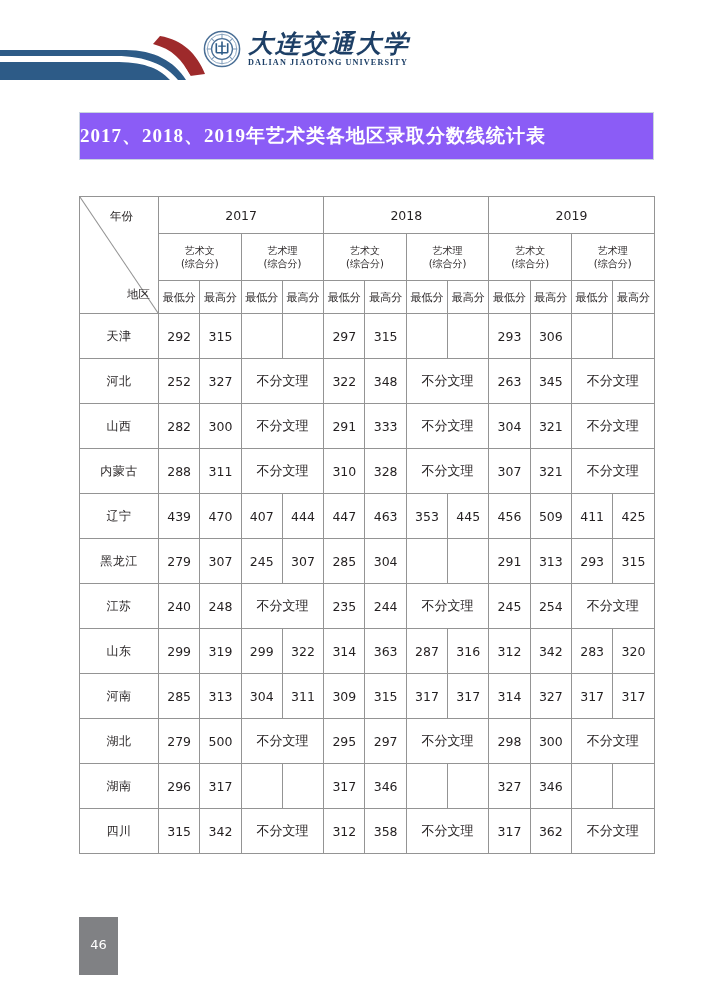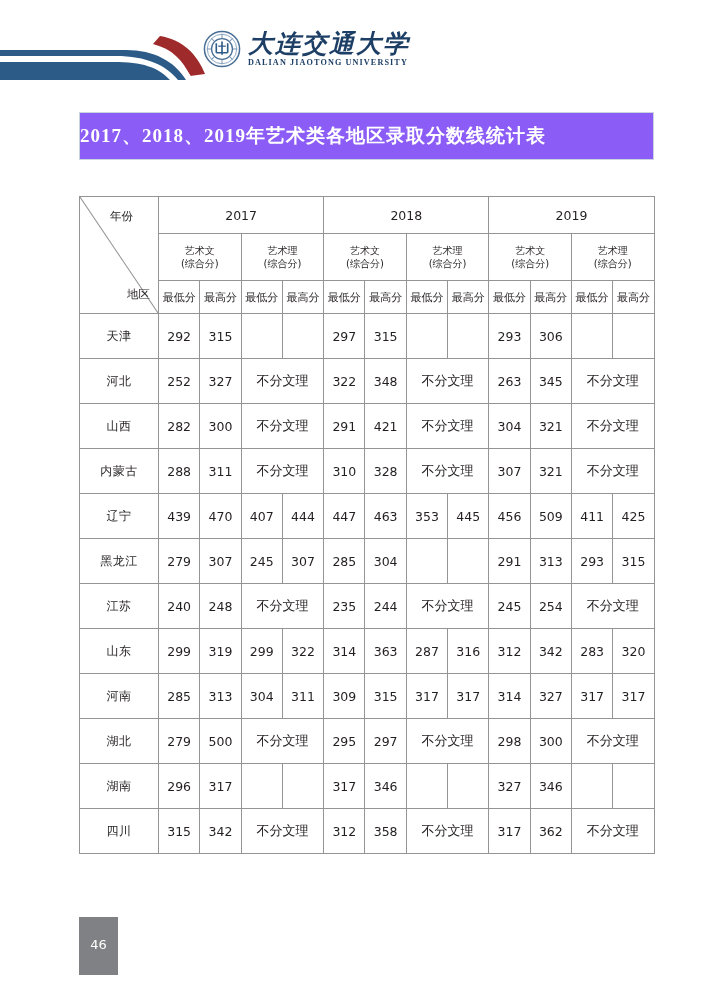--- a/index.html
+++ b/index.html
@@ -337,21 +337,21 @@
           <td class="score-cell">263</td>
           <td class="score-cell">345</td>
           <td colspan="2" class="merged-note">不分文理</td>
         </tr>
         <tr>
           <td class="region-cell">山西</td>
           <td class="score-cell">282</td>
           <td class="score-cell">300</td>
           <td colspan="2" class="merged-note">不分文理</td>
           <td class="score-cell">291</td>
-          <td class="score-cell">421</td>
+          <td class="score-cell">333</td>
           <td colspan="2" class="merged-note">不分文理</td>
           <td class="score-cell">304</td>
           <td class="score-cell">321</td>
           <td colspan="2" class="merged-note">不分文理</td>
         </tr>
         <tr>
           <td class="region-cell">内蒙古</td>
           <td class="score-cell">288</td>
           <td class="score-cell">311</td>
           <td colspan="2" class="merged-note">不分文理</td>

